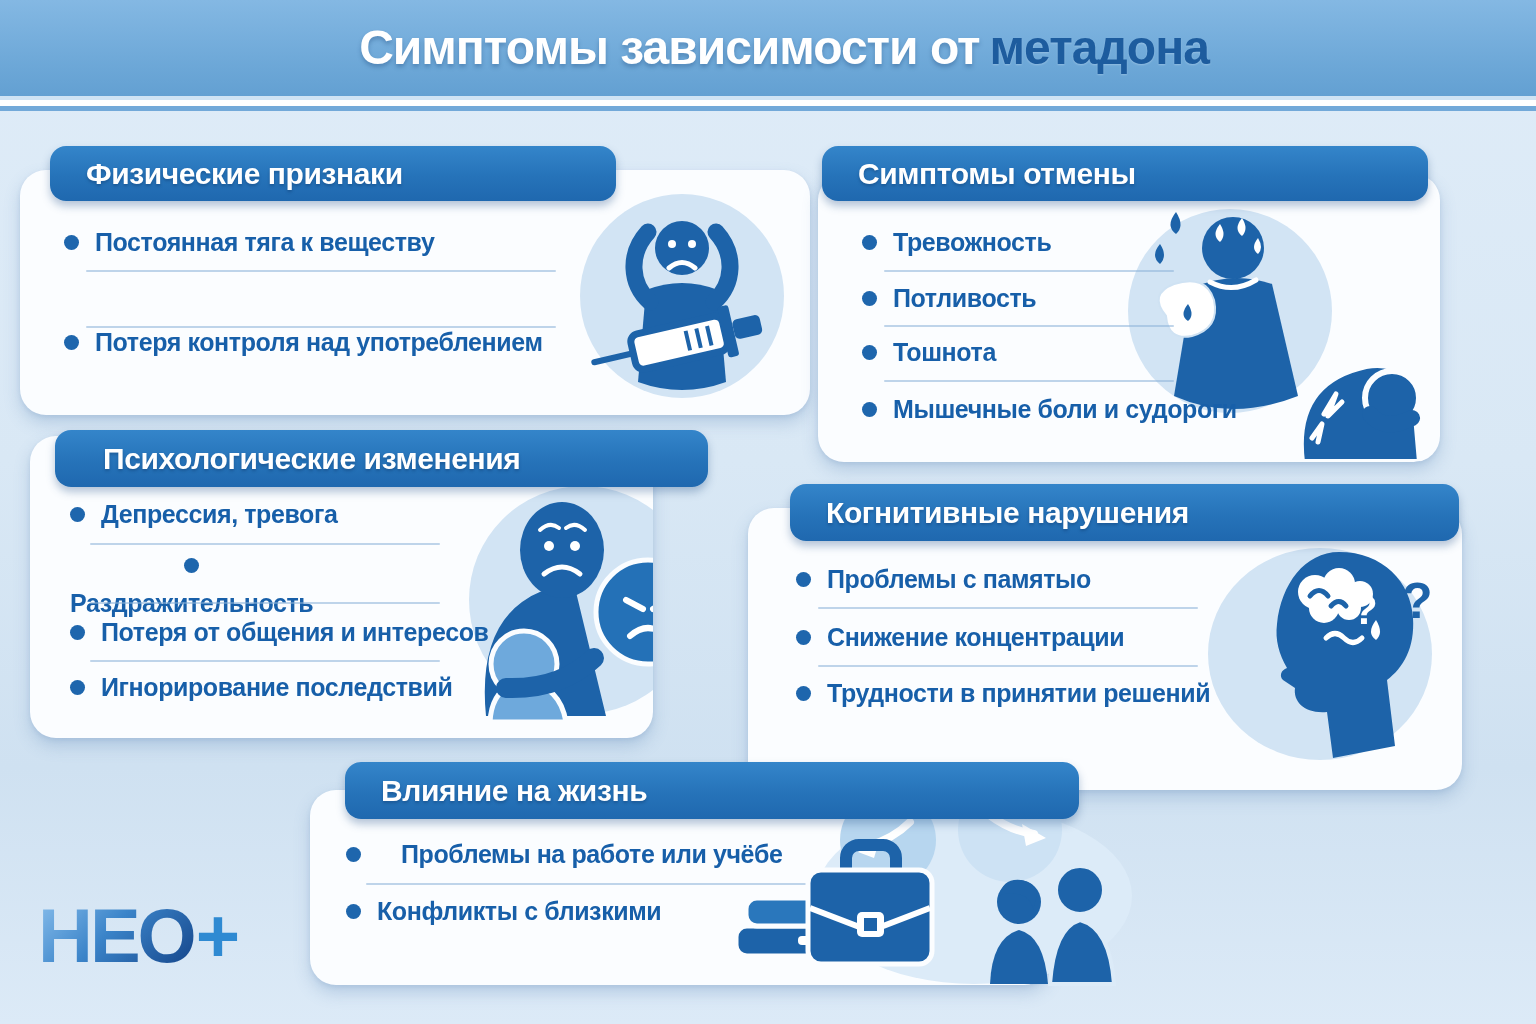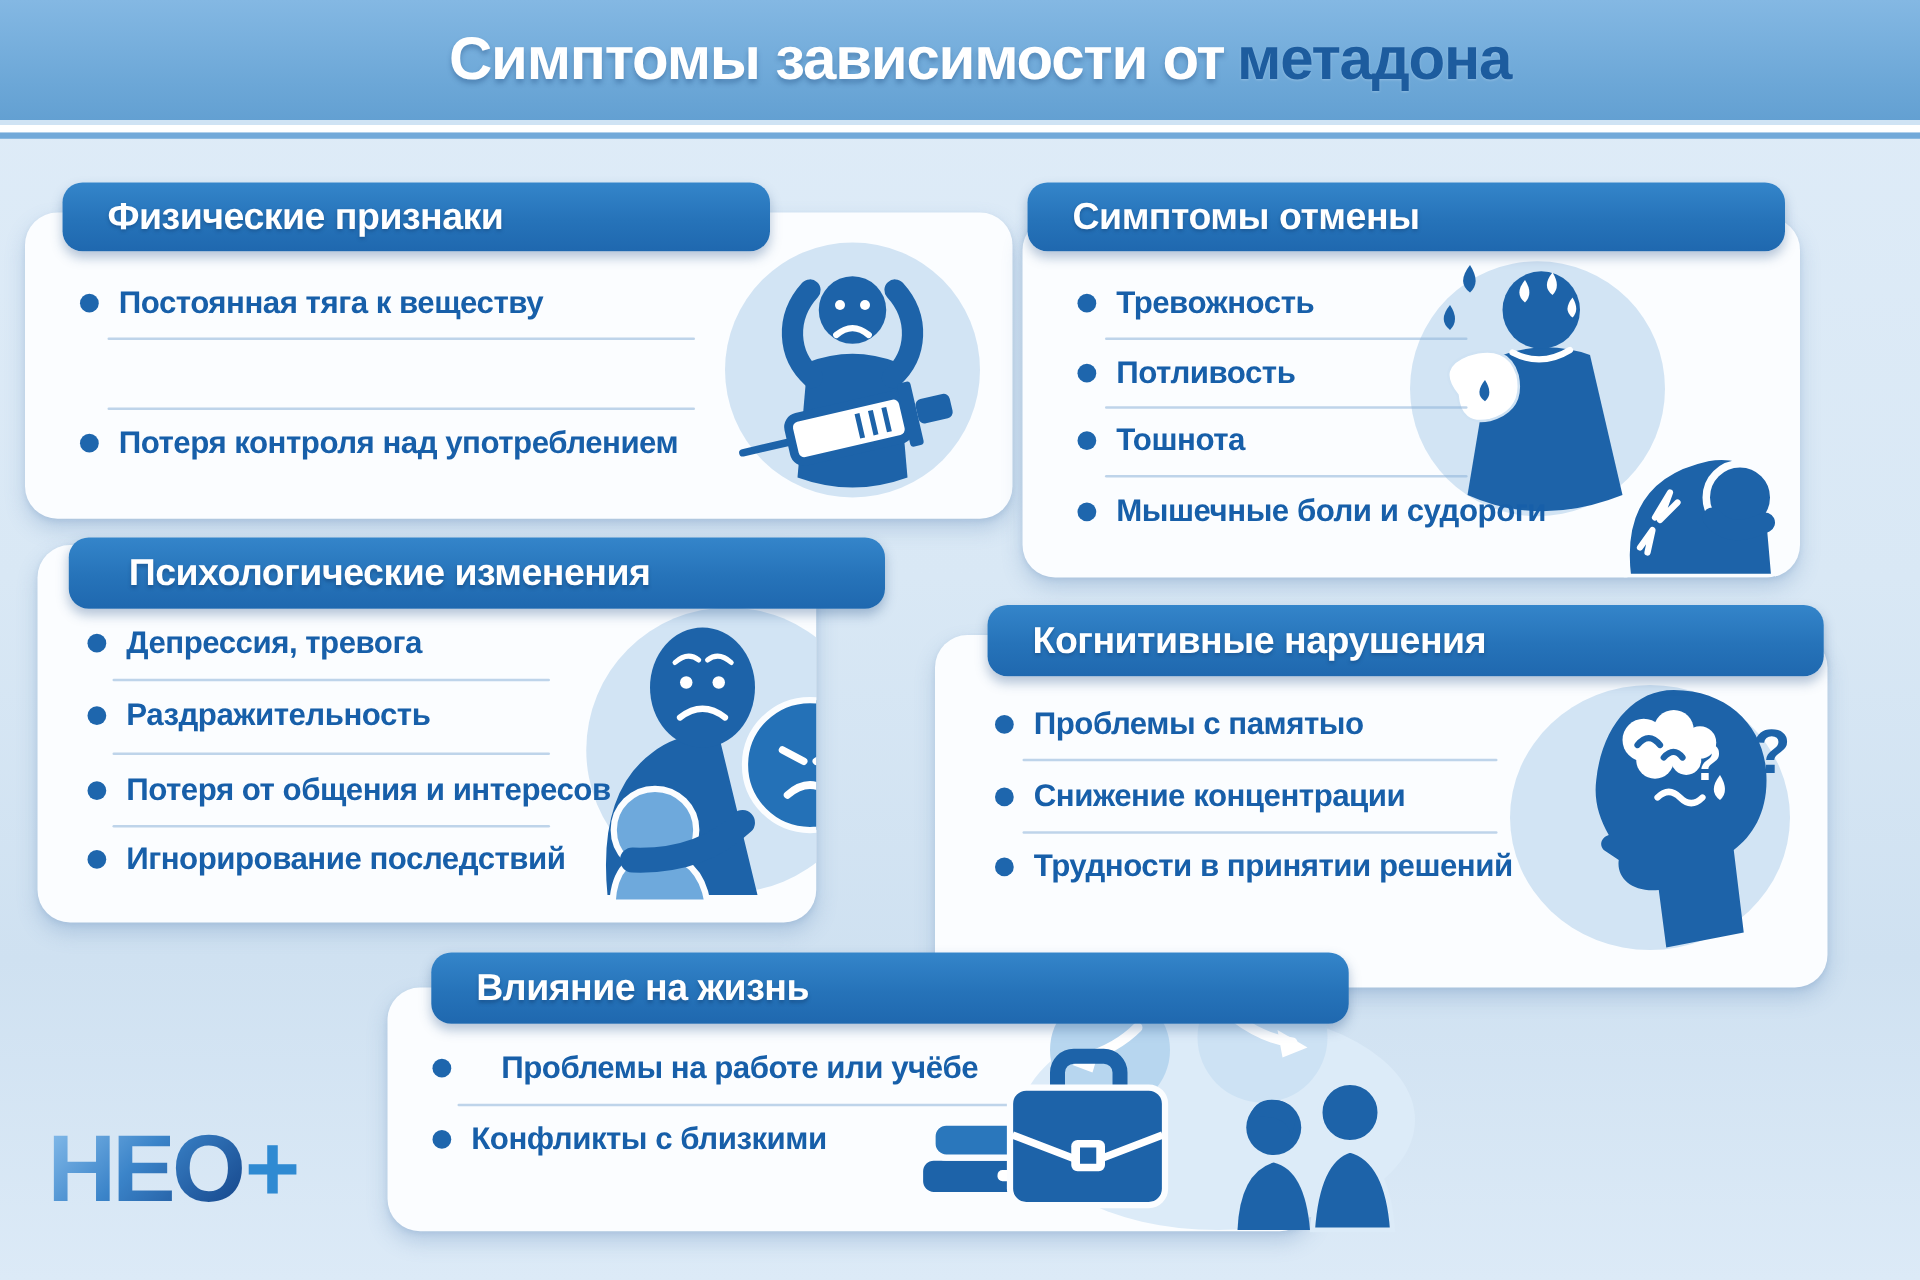--- a/index.html
+++ b/index.html
@@ -47,21 +47,21 @@
 <div class="band-sep-blue"></div>
 <h1 class="title"><span>Симптомы зависимости от</span><span class="accent">метадона</span></h1>
 
 <section class="card" style="left:20px;top:170px;width:790px;height:245px;">
   <div class="item" style="left:44px;top:58px;">
     <span class="dot"></span>
     <span class="txt">Постоянная тяга к веществу</span>
   </div>
   <div class="divider" style="left:66px;top:100px;width:470px;"></div>
   <div class="divider" style="left:66px;top:156px;width:470px;"></div>
-  <div class="item" style="left:44px;top:170px;">
+  <div class="item" style="left:44px;top:158px;">
     <span class="dot"></span>
     <span class="txt">Потеря контроля над употреблением</span>
   </div>
   <svg class="illo" style="left:552px;top:14px;" width="220" height="220" viewBox="0 0 220 220">
     <circle cx="110" cy="112" r="102" fill="#d2e4f4"></circle>
     <path d="M74 106 Q110 92 146 106 L154 198 Q110 214 66 198 Z" fill="#1d63a9"></path>
     <circle cx="110" cy="64" r="27" fill="#1d63a9"></circle>
     <path d="M78 118 C58 100 56 70 76 48" stroke="#1d63a9" stroke-width="17" fill="none" stroke-linecap="round"></path>
     <path d="M142 118 C162 100 164 70 144 48" stroke="#1d63a9" stroke-width="17" fill="none" stroke-linecap="round"></path>
     <circle cx="100" cy="60" r="4" fill="#fff"></circle>
@@ -118,21 +118,21 @@
   </svg>
 </section>
 <div class="tab" style="left:822px;top:146px;width:570px;height:55px;">Симптомы отмены</div>
 
 <section class="card" style="left:30px;top:436px;width:623px;height:302px;">
   <div class="item" style="left:40px;top:64px;">
     <span class="dot"></span>
     <span class="txt">Депрессия, тревога</span>
   </div>
   <div class="divider" style="left:60px;top:107px;width:350px;"></div>
-  <div class="item" style="left:40px;top:122px;">
+  <div class="item" style="left:40px;top:122px;flex-direction:column;">
     <span class="dot"></span>
     <span class="txt">Раздражительность</span>
   </div>
   <div class="divider" style="left:60px;top:166px;width:350px;"></div>
   <div class="item" style="left:40px;top:182px;">
     <span class="dot"></span>
     <span class="txt">Потеря от общения и интересов</span>
   </div>
   <div class="divider" style="left:60px;top:224px;width:350px;"></div>
   <div class="item" style="left:40px;top:237px;">

